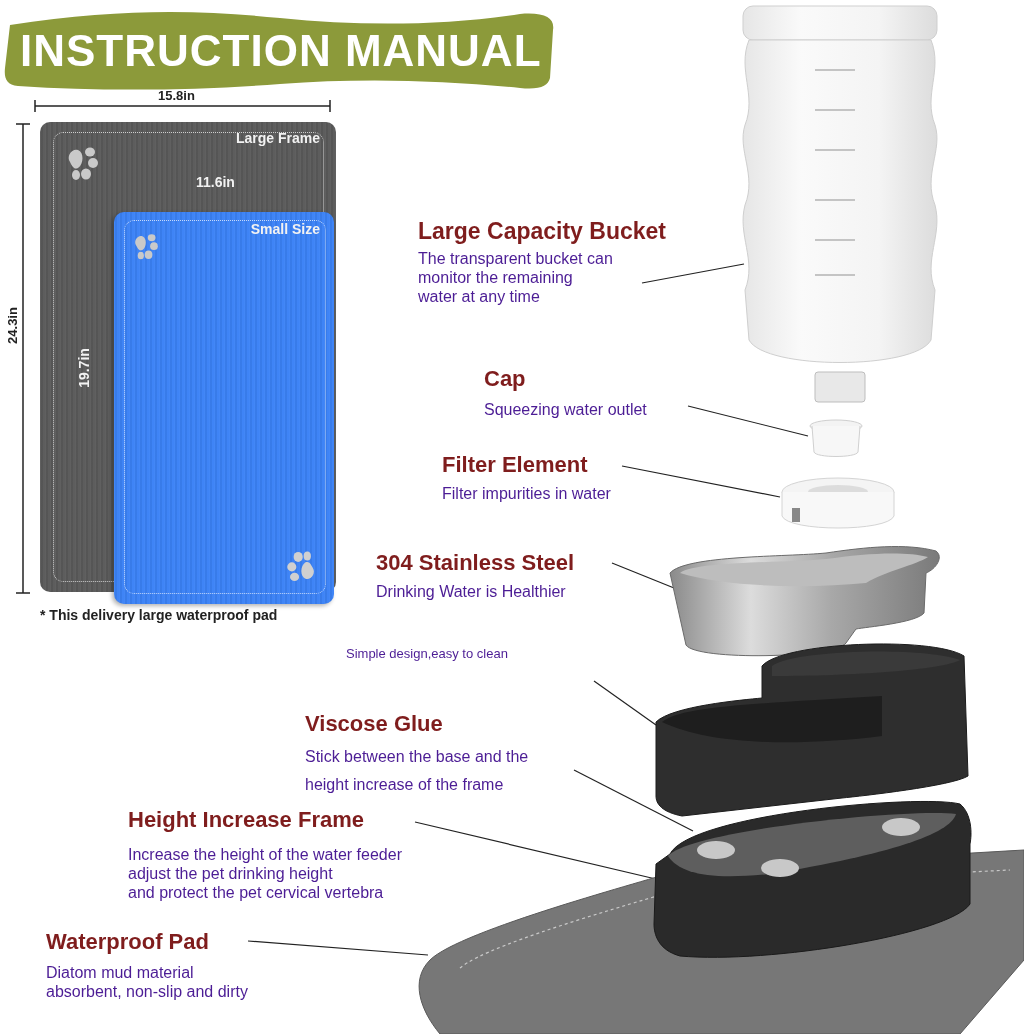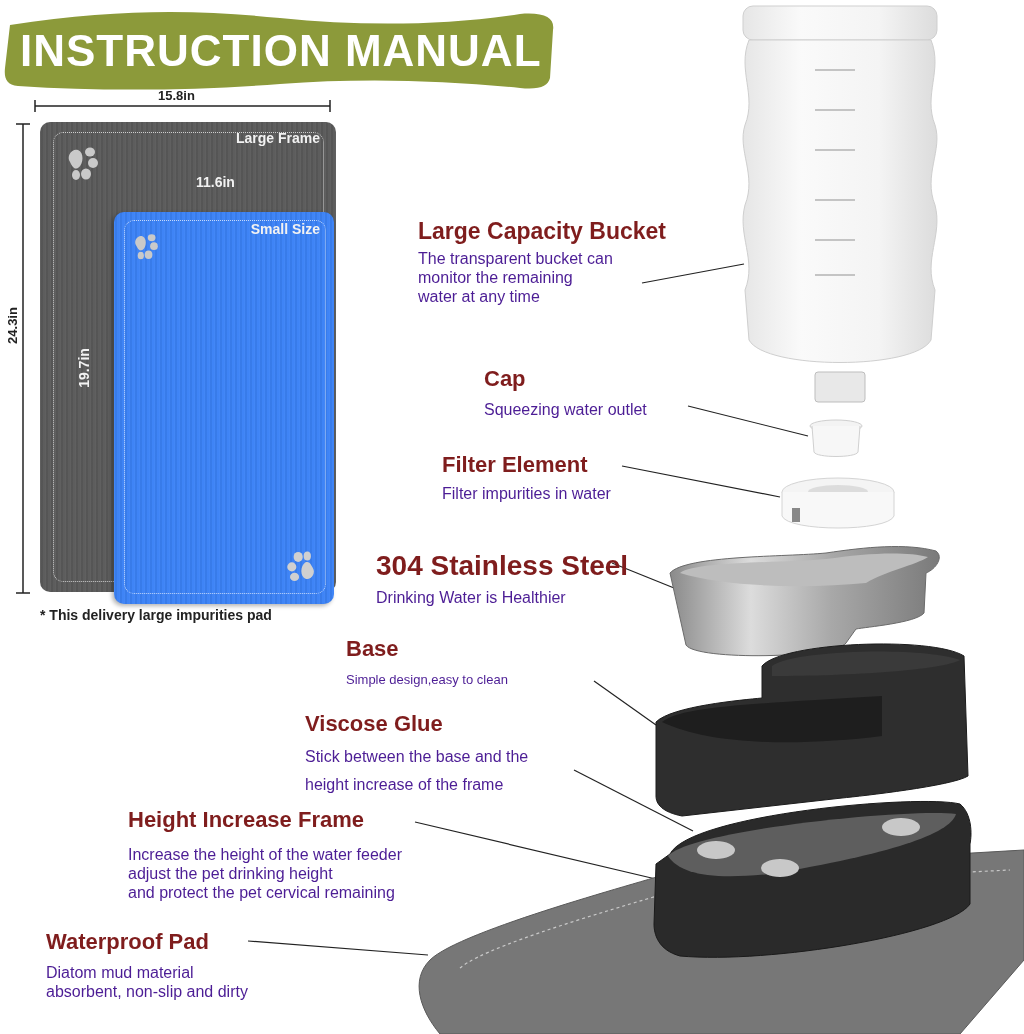--- a/index.html
+++ b/index.html
@@ -87,21 +87,21 @@
     <ellipse cx="28" cy="10" rx="5" ry="4.5" fill="#d0d0d0"></ellipse>
     <ellipse cx="31" cy="21" rx="5" ry="5" fill="#d0d0d0"></ellipse>
     <ellipse cx="24" cy="32" rx="5" ry="5.5" fill="#d0d0d0"></ellipse>
     <ellipse cx="14" cy="33" rx="4" ry="5" fill="#d0d0d0"></ellipse>
   </svg>
 </div>
 
 <div class="abs dim-label-w" style="left:196px;top:174px;">11.6in</div>
 <div class="abs dim-label-w" style="left:64px;top:360px;transform:rotate(-90deg);">19.7in</div>
 
-<div class="abs note" style="left:40px;top:607px;">* This delivery large impurities pad</div>
+<div class="abs note" style="left:40px;top:607px;">* This delivery large waterproof pad</div>
 
 <svg class="abs" style="left:735px;top:0;" width="210" height="410" viewBox="0 0 210 410">
   <defs>
     <linearGradient id="glass" x1="0" x2="1">
       <stop offset="0" stop-color="#e6e6e6"></stop>
         <stop offset="0.3" stop-color="#fafafa"></stop>
         <stop offset="0.7" stop-color="#f4f4f4"></stop>
         <stop offset="1" stop-color="#dcdcdc"></stop>
     </linearGradient>
   </defs>
@@ -175,43 +175,42 @@
   <div class="heading" style="font-size:22px;">Cap</div>
   <div class="desc" style="font-size:16px;margin-top:8px;">Squeezing water outlet</div>
 </div>
 
 <div class="abs" style="left:442px;top:452px;">
   <div class="heading" style="font-size:22px;">Filter Element</div>
   <div class="desc" style="font-size:16px;margin-top:6px;">Filter impurities in water</div>
 </div>
 
 <div class="abs" style="left:376px;top:550px;">
-  <div class="heading" style="font-size:28px;">304 Stainless Steel</div>
+  <div class="heading" style="font-size:22px;">304 Stainless Steel</div>
   <div class="desc" style="font-size:16px;margin-top:6px;">Drinking Water is Healthier</div>
 </div>
 
 <div class="abs" style="left:346px;top:636px;">
-  <div class="heading" style="font-size:22px;">Base</div>
   <div class="desc" style="font-size:13px;margin-top:8px;">Simple design,easy to clean</div>
 </div>
 
 <div class="abs" style="left:305px;top:711px;">
   <div class="heading" style="font-size:22px;">Viscose Glue</div>
   <div class="desc" style="font-size:16px;margin-top:6px;line-height:28px;">
     <div>Stick between the base and the</div>
     <div>height increase of the frame</div>
   </div>
 </div>
 
 <div class="abs" style="left:128px;top:807px;">
   <div class="heading" style="font-size:22px;">Height Increase Frame</div>
   <div class="desc" style="font-size:16px;margin-top:12px;">
     <div>Increase the height of the water feeder</div>
     <div>adjust the pet drinking height</div>
-    <div>and protect the pet cervical remaining</div>
+    <div>and protect the pet cervical vertebra</div>
   </div>
 </div>
 
 <div class="abs" style="left:46px;top:929px;">
   <div class="heading" style="font-size:22px;">Waterproof Pad</div>
   <div class="desc" style="font-size:16px;margin-top:8px;">
     <div>Diatom mud material</div>
     <div>absorbent, non-slip and dirty</div>
   </div>
 </div>

